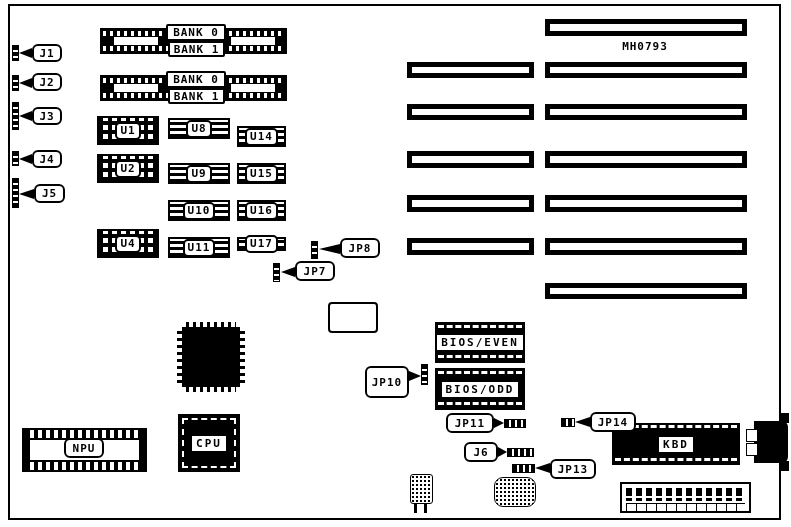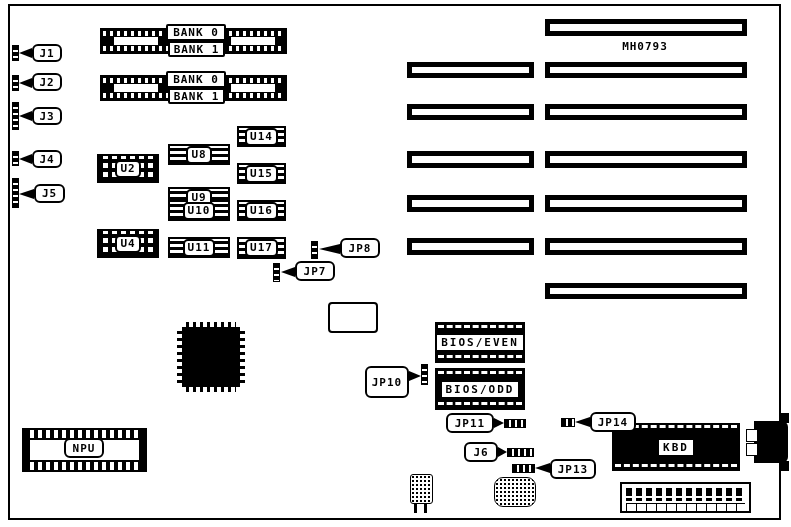--- a/index.html
+++ b/index.html
@@ -114,50 +114,53 @@
 
   <div class="bank-bar" style="top:75px;">
     <div class="bank-pins" style="top:3px;"></div>
     <div class="bank-pins" style="bottom:3px;"></div>
     <div class="bank-slot" style="left:14px;width:44px;"></div>
     <div class="bank-slot" style="right:12px;width:44px;"></div>
   </div>
   <div class="label-box sq" style="left:166px;top:71px;width:60px;height:17px;">BANK 0</div>
   <div class="label-box sq" style="left:168px;top:88px;width:57px;height:16px;">BANK 1</div>
 
+  <div class="chip chip-waffle" style="left:97px;top:116px;width:62px;height:29px;">
+    <span class="chip-tag">U1</span>
+    </div>
   <div class="chip chip-waffle" style="left:97px;top:154px;width:62px;height:29px;">
     <span class="chip-tag">U2</span>
     </div>
   <div class="chip chip-waffle" style="left:97px;top:229px;width:62px;height:29px;">
     <span class="chip-tag">U4</span>
     </div>
 
-  <div class="chip chip-striped" style="left:168px;top:144px;width:62px;height:21px;">
+  <div class="chip chip-striped" style="left:168px;top:118px;width:62px;height:21px;">
     <span class="chip-tag">U8</span>
     </div>
-  <div class="chip chip-striped" style="left:168px;top:163px;width:62px;height:21px;margin-top:24px;">
+  <div class="chip chip-striped" style="left:168px;top:163px;width:62px;height:21px;">
     <span class="chip-tag">U9</span>
     </div>
   <div class="chip chip-striped" style="left:168px;top:200px;width:62px;height:21px;">
     <span class="chip-tag">U10</span>
     </div>
   <div class="chip chip-striped" style="left:168px;top:237px;width:62px;height:21px;">
     <span class="chip-tag">U11</span>
     </div>
 
   <div class="chip chip-striped" style="left:237px;top:126px;width:49px;height:21px;">
     <span class="chip-tag">U14</span>
     </div>
   <div class="chip chip-striped" style="left:237px;top:163px;width:49px;height:21px;">
     <span class="chip-tag">U15</span>
     </div>
   <div class="chip chip-striped" style="left:237px;top:200px;width:49px;height:21px;">
     <span class="chip-tag">U16</span>
     </div>
-  <div class="chip chip-striped" style="left:237px;top:237px;width:49px;height:22px;">
+  <div class="chip chip-striped" style="left:237px;top:237px;width:49px;height:14px;">
     <span class="chip-tag">U17</span>
     </div>
 
   <div class="pin-v" style="left:311px;top:241px;height:18px;"></div>
   <div class="tail-l" style="left:319px;top:244px;width:21px;height:10px;"></div>
   <div class="label-box round" style="left:340px;top:238px;width:40px;height:20px;">JP8</div>
 
   <div class="pin-v" style="left:273px;top:263px;height:19px;"></div>
   <div class="tail-l" style="left:281px;top:267px;width:14px;height:10px;"></div>
   <div class="label-box round" style="left:295px;top:261px;width:40px;height:20px;">JP7</div>
@@ -201,22 +204,26 @@
   <div class="tail-l" style="left:535px;top:463px;width:15px;height:10px;"></div>
   <div class="label-box round" style="left:550px;top:459px;width:46px;height:20px;">JP13</div>
 
   <div class="npu-socket" style="left:22px;top:428px;width:125px;height:44px;">
     <div class="npu-pinrow" style="top:2px;"></div>
     <div class="npu-center"></div>
     <div class="npu-pinrow" style="bottom:2px;"></div>
   </div>
   <div class="label-box round" style="left:64px;top:438px;width:40px;height:20px;">NPU</div>
 
-
-  <div class="chip-black" style="left:612px;top:423px;width:128px;height:48px;">
+  <div class="chip-black" style="left:178px;top:414px;width:62px;height:58px;">
+    <div class="cpu-notch"></div>
+    <span class="flat-tag" style="border:none;">CPU</span>
+  </div>
+
+  <div class="chip-black" style="left:612px;top:423px;width:128px;height:42px;">
     <div class="dash-line" style="top:2px;"></div>
     <div class="dash-line" style="bottom:4px;"></div>
     <span class="flat-tag" style="border:none;">KBD</span>
   </div>
 
   <div class="din-step" style="left:779px;top:413px;width:10px;height:10px;"></div>
   <div class="din-body" style="left:754px;top:421px;width:34px;height:42px;"></div>
   <div class="din-step" style="left:779px;top:461px;width:10px;height:10px;"></div>
   <div class="din-plug" style="left:746px;top:429px;width:12px;height:13px;"></div>
   <div class="din-plug" style="left:746px;top:443px;width:12px;height:13px;"></div>

